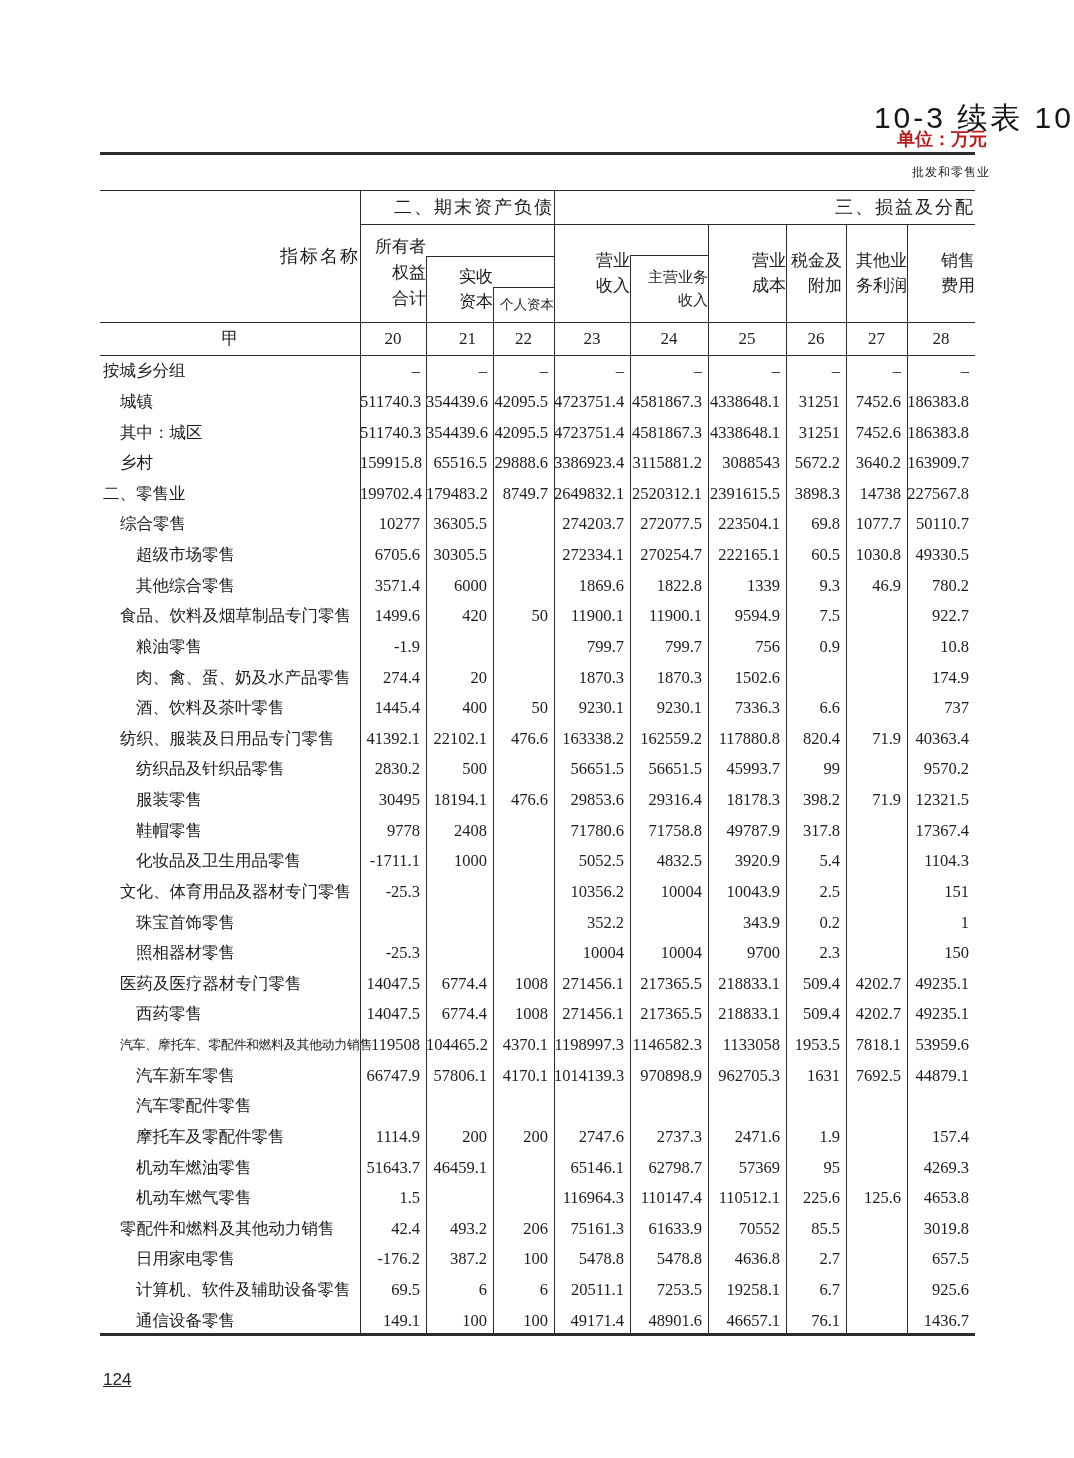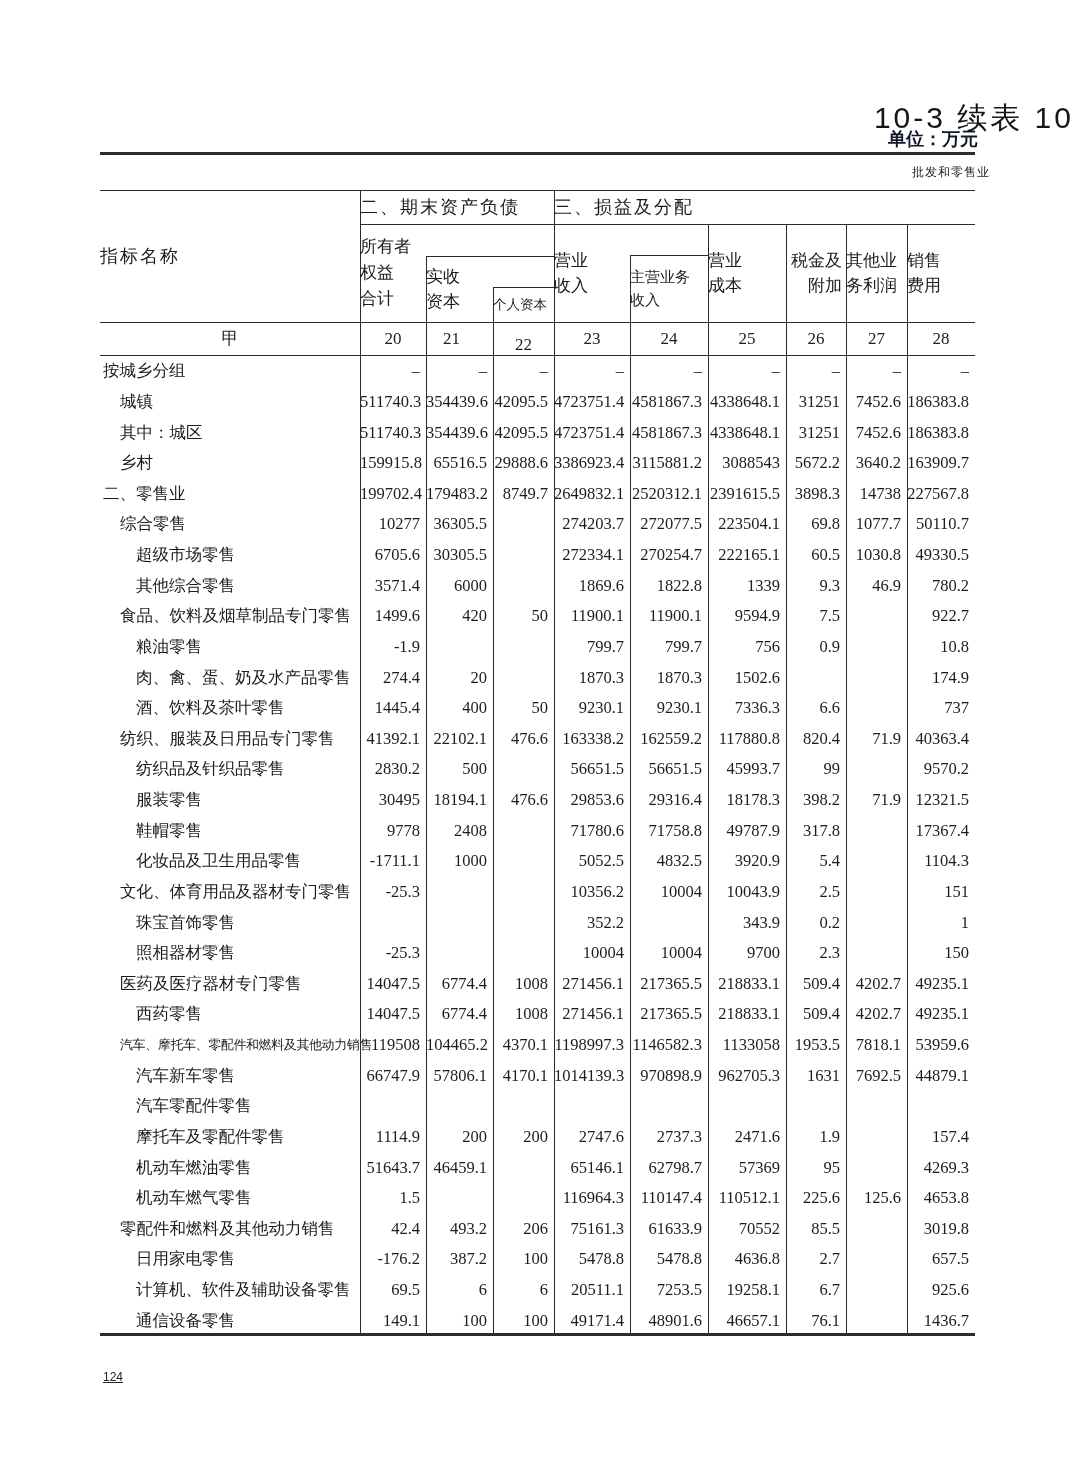--- a/index.html
+++ b/index.html
@@ -6,33 +6,33 @@
   .page{
     position:relative;width:1074px;height:1458px;background:#ffffff;
     font-family:"Liberation Serif","DejaVu Serif",serif;color:#1c1c1c;overflow:hidden;
   }
   .sans{font-family:"Liberation Sans","DejaVu Sans",sans-serif;}
   .title{
     position:absolute;top:98px;left:0;width:100%;text-align:right;
     font-size:30px;letter-spacing:3px;color:#161616;
   }
   .unit{
-    position:absolute;top:127px;left:3px;width:975px;text-align:right;
-    font-size:18px;font-weight:bold;color:#0f172a;
+    position:absolute;top:127px;left:12px;width:975px;text-align:right;
+    font-size:18px;font-weight:bold;color:#b91c1c;
   }
-  .pageno{position:absolute;top:1370px;left:103px;font-size:12px;color:#222;text-decoration:underline;}
+  .pageno{position:absolute;top:1370px;left:103px;font-size:17px;color:#222;text-decoration:underline;}
   .tbl{position:absolute;left:100px;top:152px;width:875px;height:1184px;}
   .hline,.vline{position:absolute;background:#2b2b2b;}
   .industry{
     position:absolute;left:15px;top:0;width:875px;height:38px;line-height:40px;
     text-align:right;font-size:12px;letter-spacing:1px;
   }
   .hcell{
     position:absolute;display:flex;flex-direction:column;justify-content:center;
-    align-items:flex-start;font-size:17px;line-height:25px;box-sizing:border-box;
+    align-items:flex-end;font-size:17px;line-height:25px;box-sizing:border-box;
   }
   .hcell span{display:block;}
   .hcell.alignr{align-items:flex-end;padding-right:4px;}
   .hcell.small{font-size:13.5px;}
   .hcell.mid{font-size:15px;line-height:23px;}
   .seclabel{letter-spacing:2px;font-size:18px;}
   .codecell{
     position:absolute;display:flex;align-items:center;justify-content:center;
     font-size:17px;
   }
@@ -121,22 +121,22 @@
       <span>其他业</span>
       <span>务利润</span>
     </div>
     <div class="hcell" style="left:807px;top:72px;width:68px;height:98px;">
       <span>销售</span>
       <span>费用</span>
     </div>
 
     <div class="codecell" style="left:0;top:170px;width:260px;height:33px;">甲</div>
     <div class="codecell" style="left:260px;top:170px;width:66px;height:33px;">20</div>
-    <div class="codecell" style="left:318px;top:170px;width:67px;height:33px;">21</div>
-    <div class="codecell" style="left:393px;top:170px;width:61px;height:33px;margin-top:6px;">22</div>
+    <div class="codecell" style="left:334px;top:170px;width:67px;height:33px;">21</div>
+    <div class="codecell" style="left:393px;top:170px;width:61px;height:33px;">22</div>
     <div class="codecell" style="left:454px;top:170px;width:76px;height:33px;">23</div>
     <div class="codecell" style="left:530px;top:170px;width:78px;height:33px;">24</div>
     <div class="codecell" style="left:608px;top:170px;width:78px;height:33px;">25</div>
     <div class="codecell" style="left:686px;top:170px;width:60px;height:33px;">26</div>
     <div class="codecell" style="left:746px;top:170px;width:61px;height:33px;">27</div>
     <div class="codecell" style="left:807px;top:170px;width:68px;height:33px;">28</div>
 
     <div class="rows" id="rows">
         <div class="row">
           <div class="cell label ind0">按城乡分组</div>

